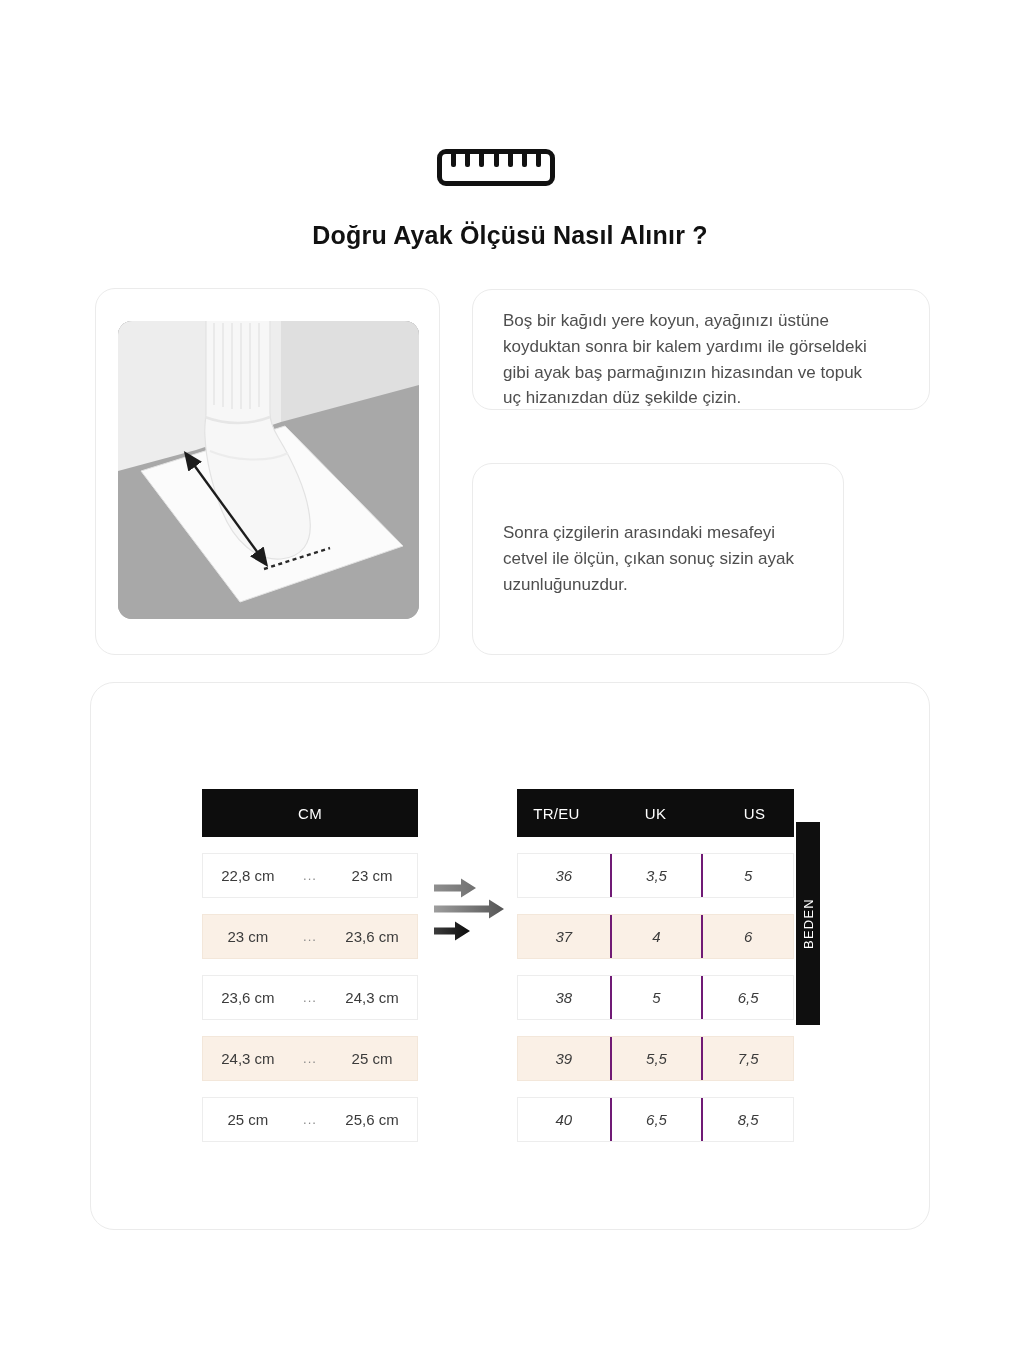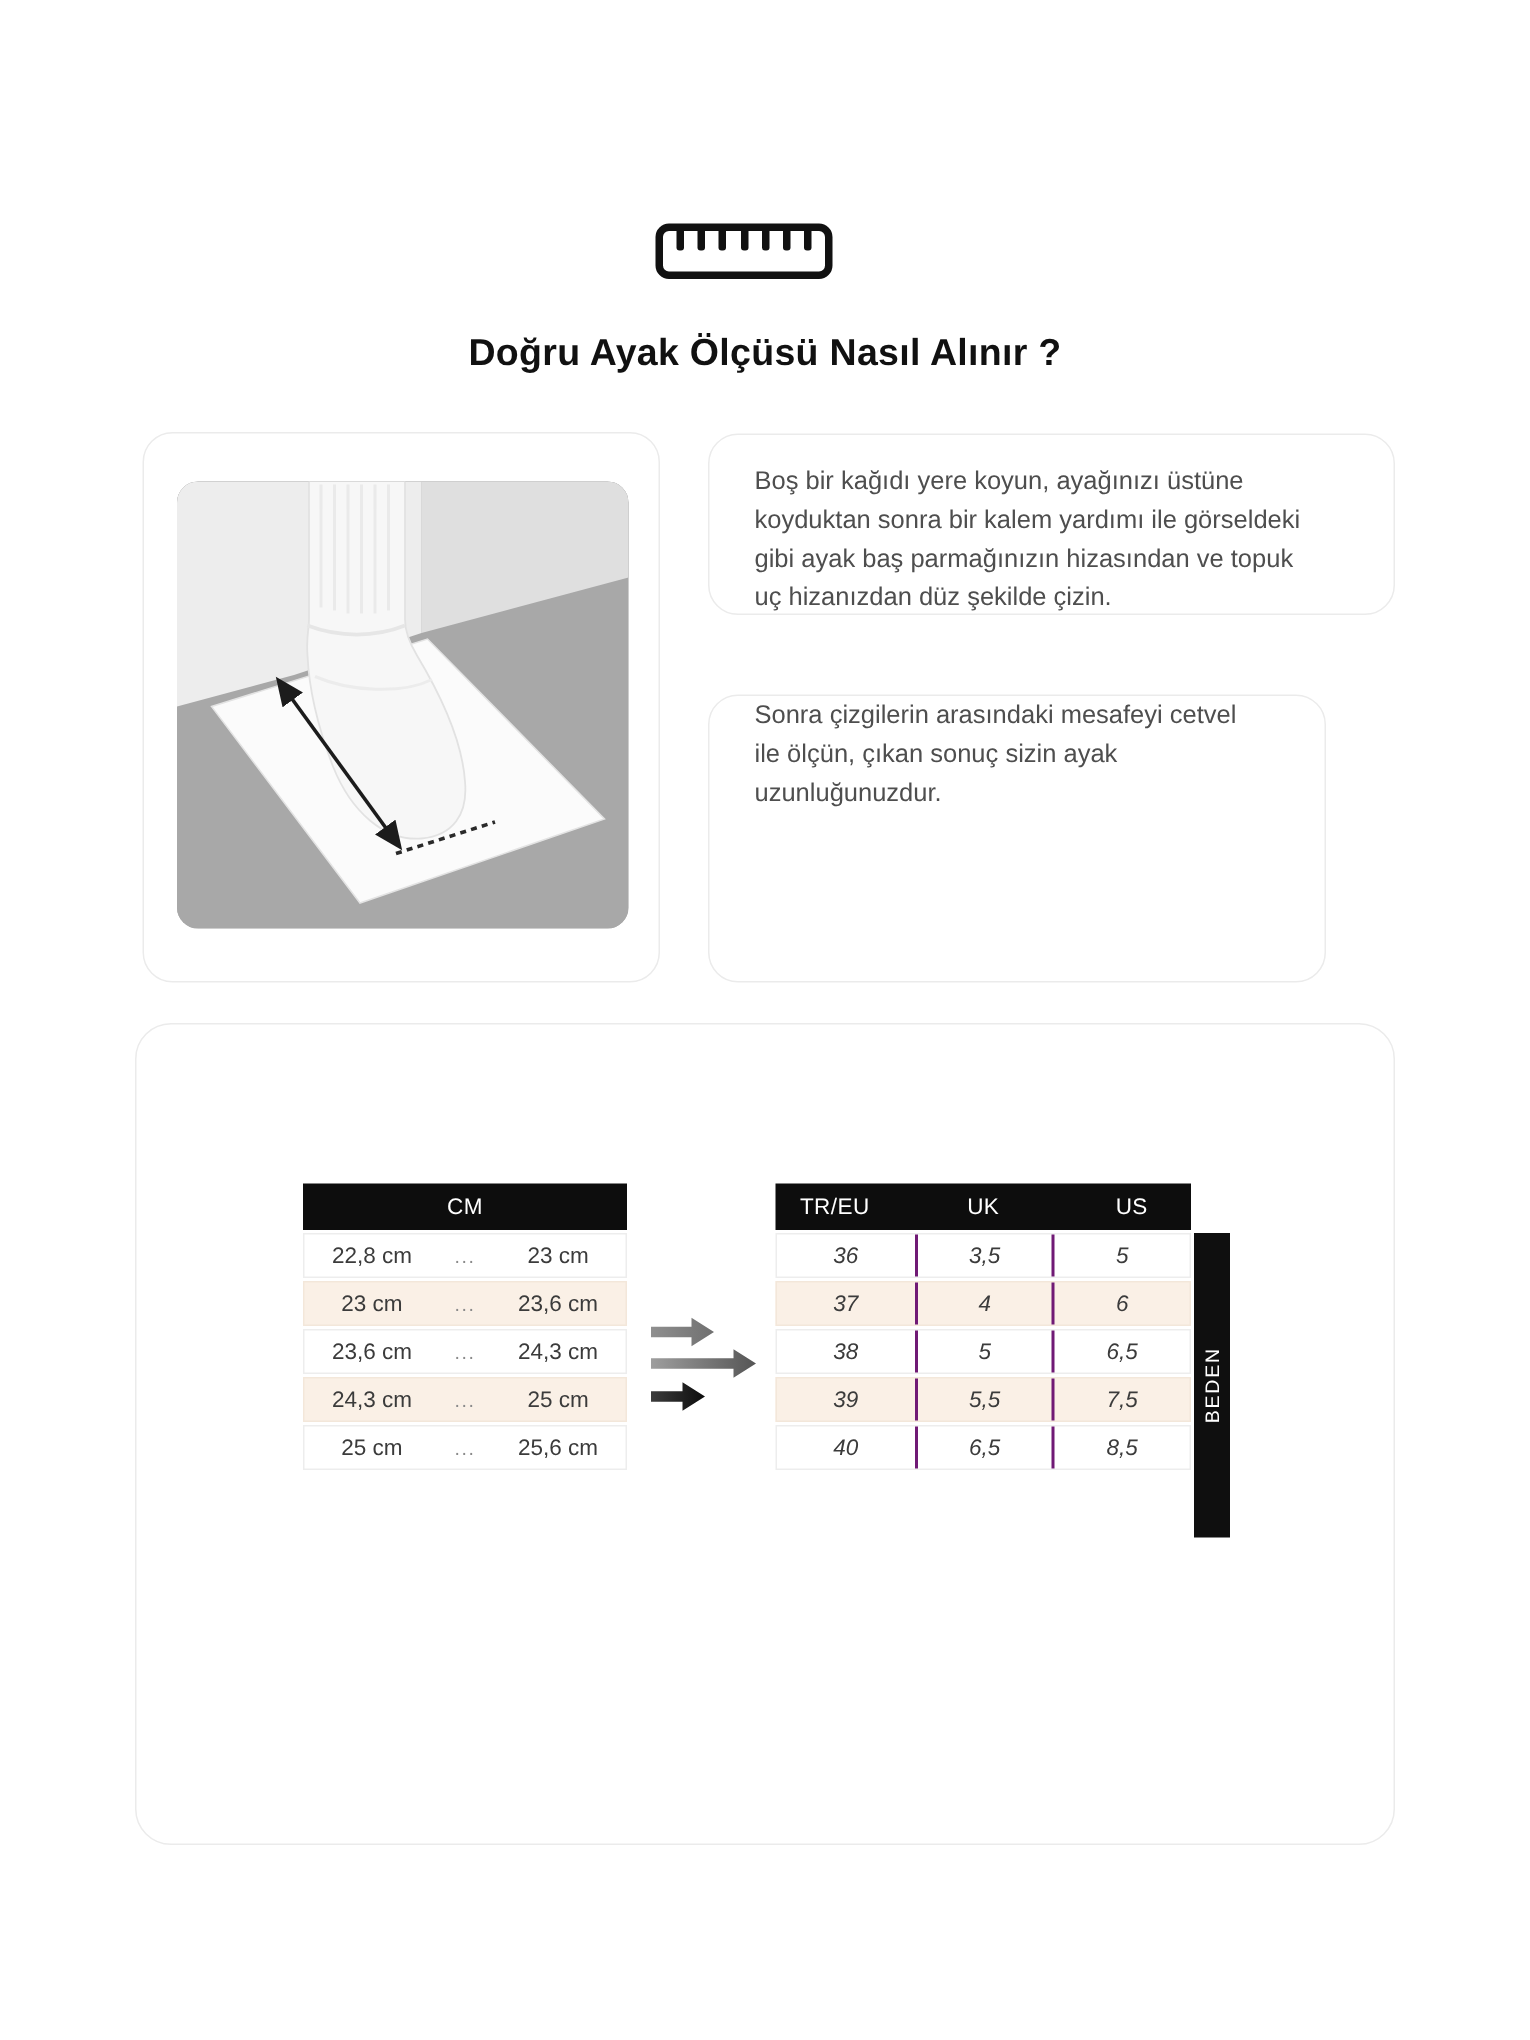--- a/index.html
+++ b/index.html
@@ -49,22 +49,22 @@
   
   .card {
     position: absolute;
     border: 1px solid #ebebeb;
     border-radius: 20px;
     background: #fff;
   }
   .photo-card { left: 95px; top: 288px; width: 345px; height: 367px; }
   .text-card-1 { left: 472px; top: 289px; width: 458px; height: 121px; }
   .text-card-2 {
-    left: 472px; top: 463px; width: 412px; height: 192px;
-    display: flex; 
+    left: 472px; top: 463px; width: 372px; height: 192px;
+    display: flex; align-items: center;
   }
   .instruction-text {
     font-size: 17px;
     line-height: 1.52;
     color: #4e4e4e;
     padding: 18px 28px 0 30px;
     max-width: 432px;
   }
   .text-card-2 .instruction-text { padding-top: 0; max-width: 388px; }
 
@@ -88,36 +88,36 @@
     font-size: 23px;
     font-weight: 700;
     color: #111;
   }
 
   .table { position: absolute; }
   .cm-table { left: 202px; top: 789px; width: 216px; }
   .size-table { left: 517px; top: 789px; width: 277px; }
 
   .t-header {
-    height: 31px;
+    height: 48px;
     background: #0d0d0d;
     color: #fff;
     display: grid;
     align-items: center;
     text-align: center;
     font-size: 15px;
     font-weight: 500;
     letter-spacing: 0.3px;
   }
   .cm-table .t-header { grid-template-columns: 1fr; }
   .size-table .t-header { grid-template-columns: 1fr 1fr 1fr; gap: 20px; }
 
   .t-row {
-    height: 30px;
-    margin-top: 2px;
+    height: 45px;
+    margin-top: 16px;
     border: 1px solid #ededed;
     display: grid;
     align-items: center;
     text-align: center;
     font-size: 15px;
     color: #3b3b3b;
     background: #fff;
   }
   .cm-table .t-row { grid-template-columns: 42% 16% 42%; }
   .size-table .t-row { grid-template-columns: 1fr 1fr 1fr; font-style: italic; }

